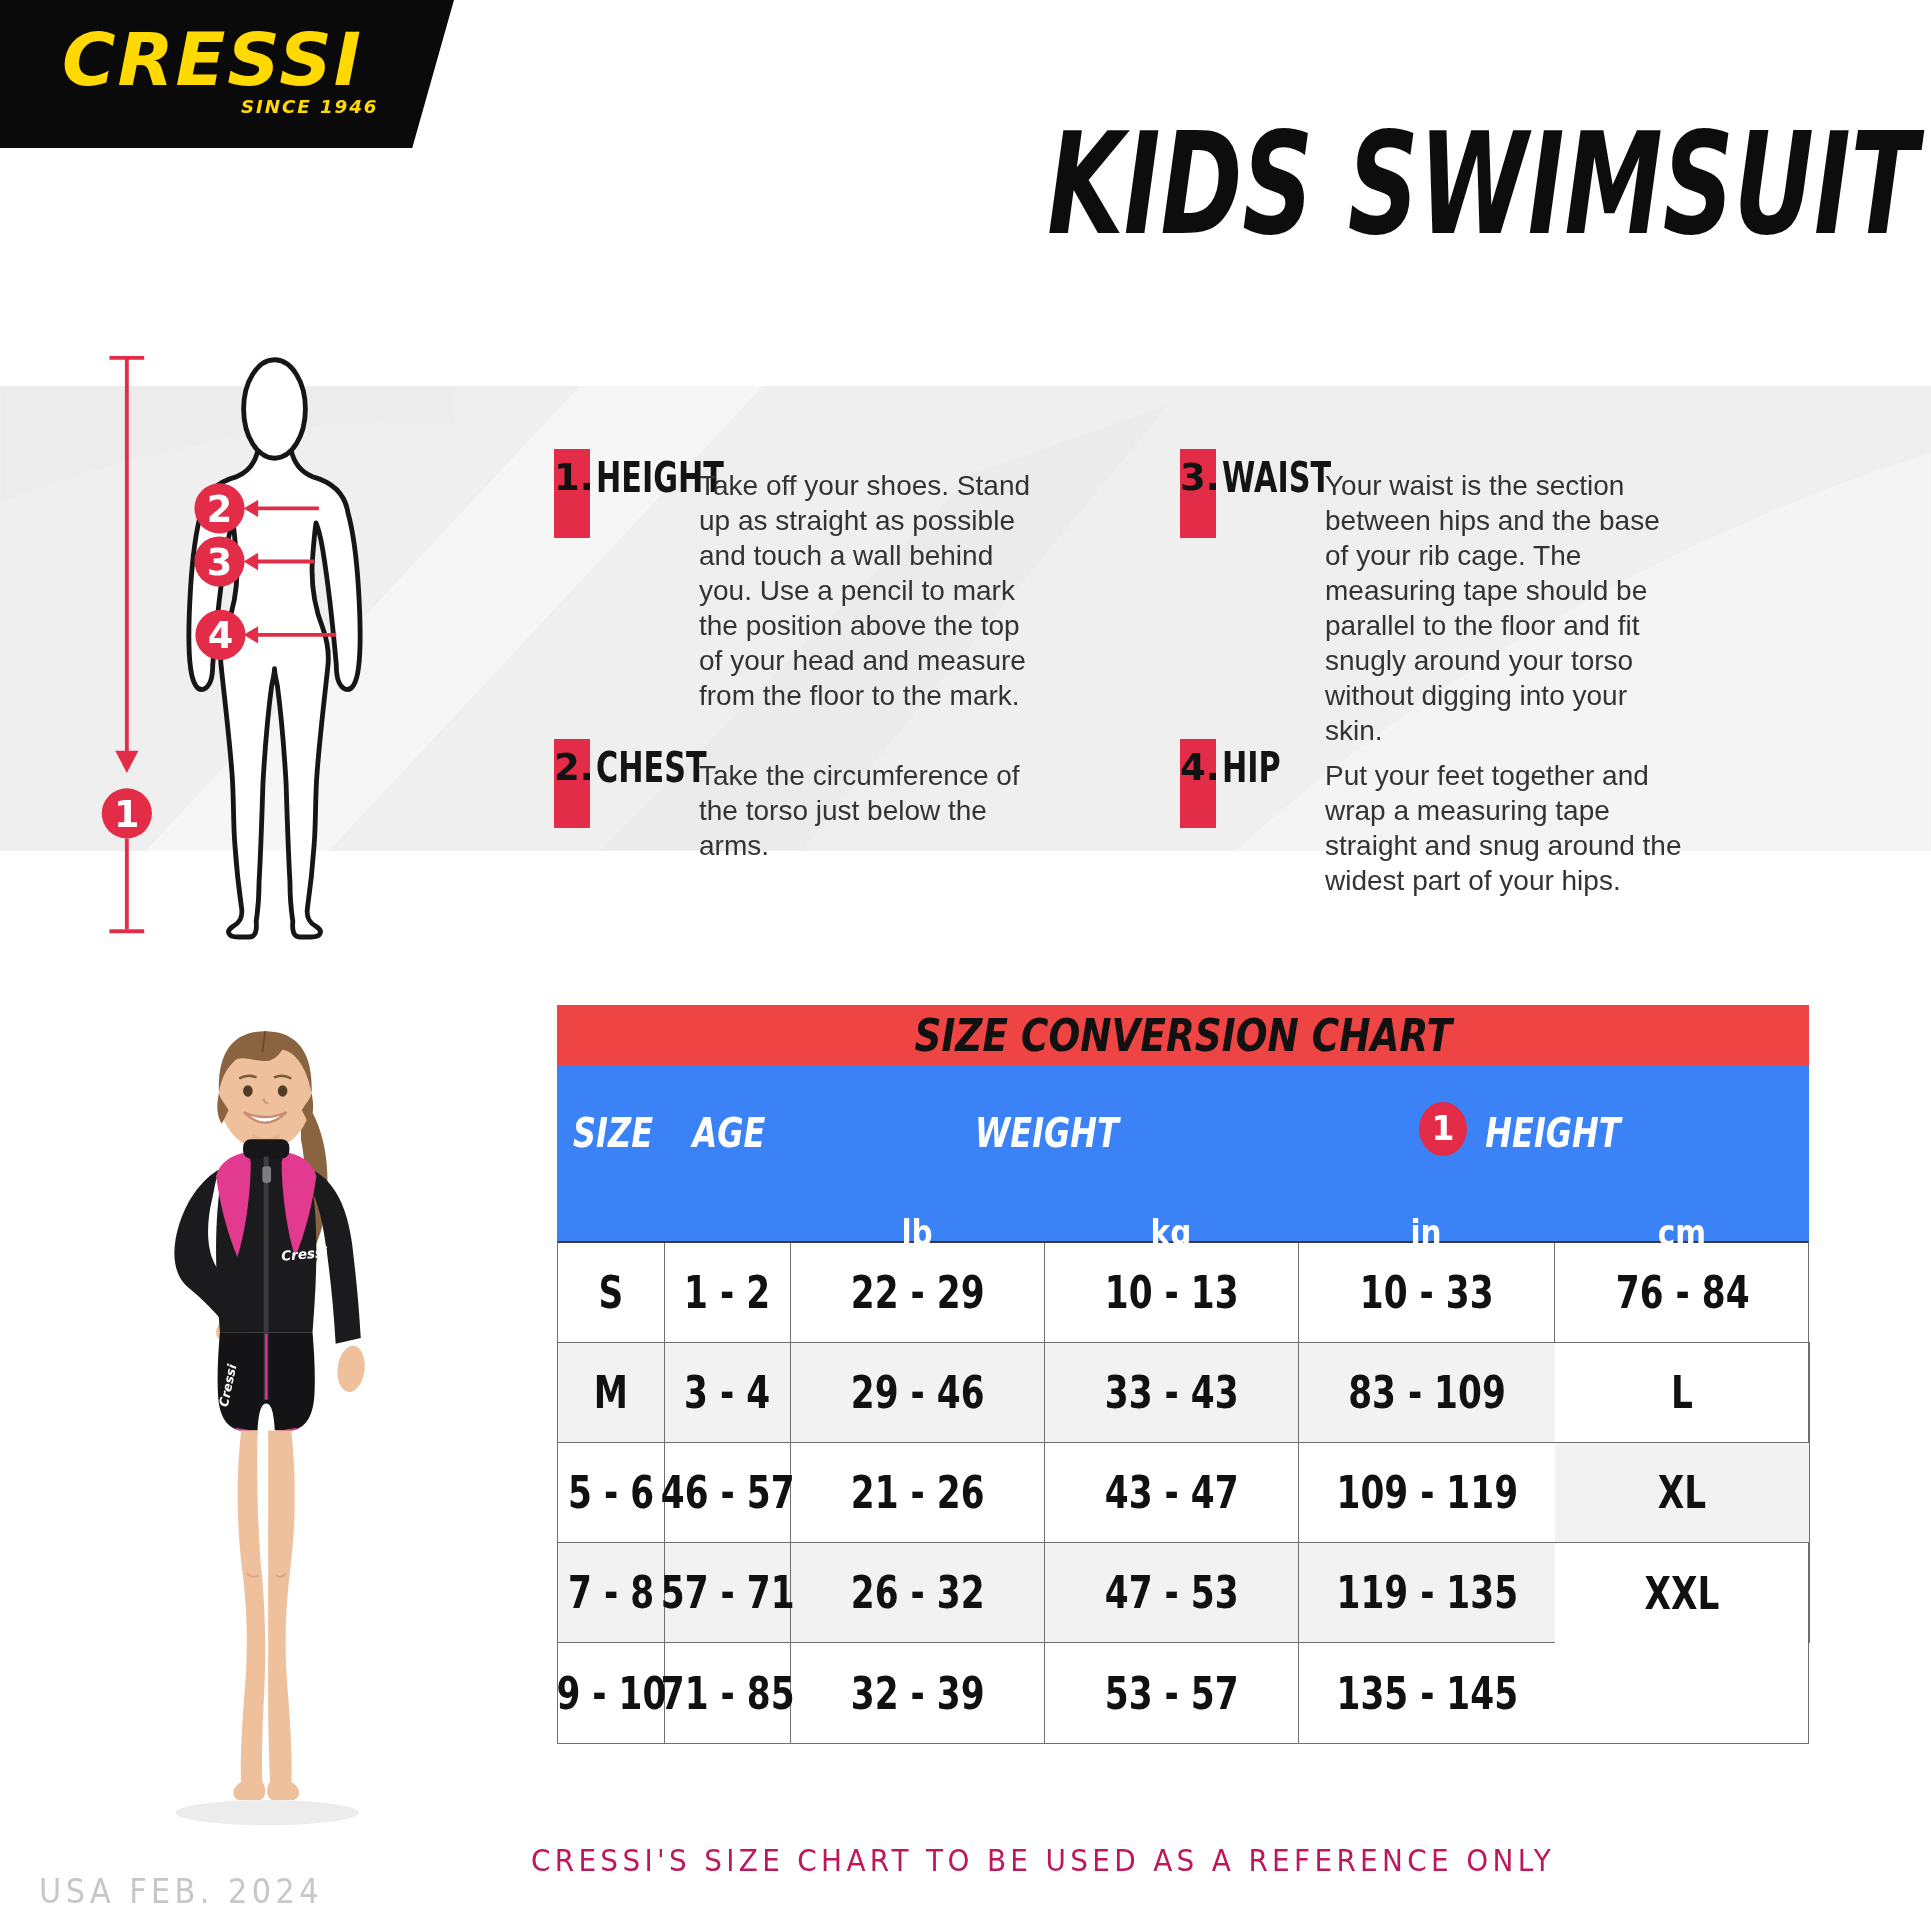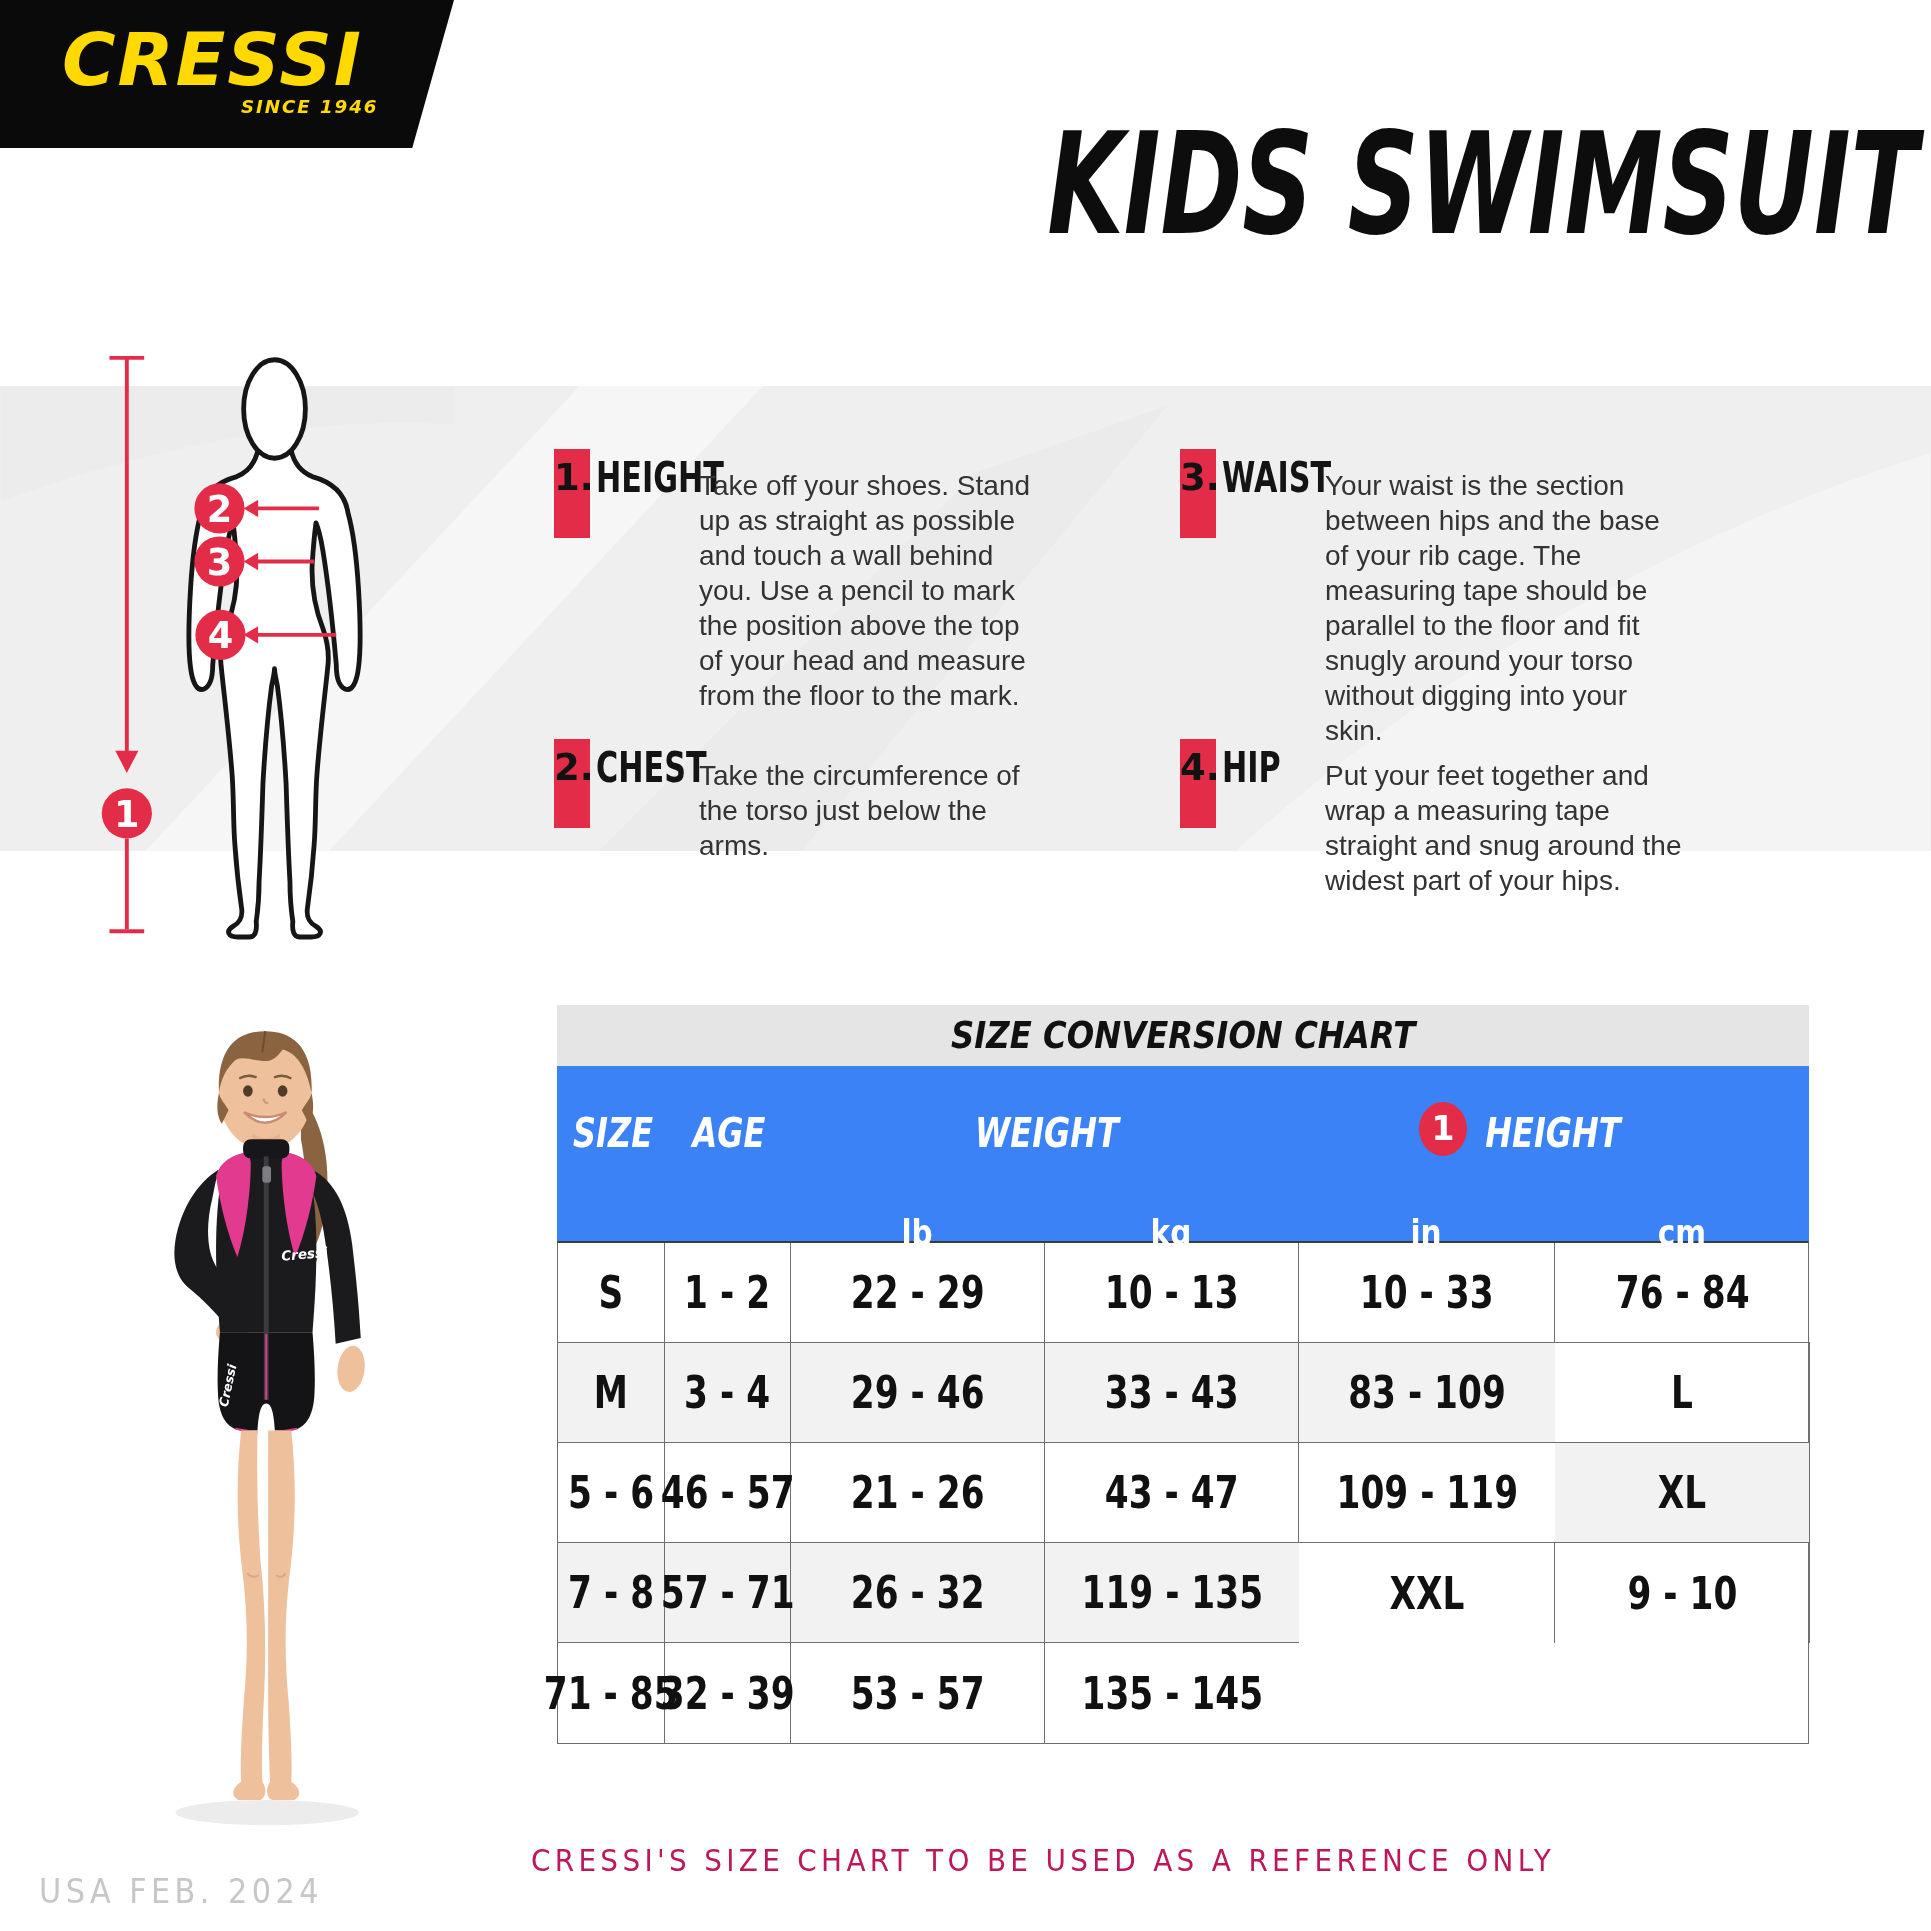--- a/index.html
+++ b/index.html
@@ -34,22 +34,22 @@
   .gnum{position:absolute;left:0;top:0;width:36px;height:89px;background:#e22c48;
         color:#121212;font-family:"DejaVu Sans",sans-serif;font-weight:800;font-size:37px;
         text-align:center;line-height:58px;}
   .glabel{position:absolute;left:42px;top:3.9px;font-family:"DejaVu Sans",sans-serif;font-weight:900;
           font-size:42px;color:#141414;transform:scaleX(0.72);transform-origin:left center;white-space:nowrap;}
   .gtext{position:absolute;left:145px;top:9.7px;font-size:28px;line-height:35px;color:#333;margin-top:9px;}
   .gtext.narrow{width:344px;} .gtext.wide{width:365px;}
 
   
   .size-table{position:absolute;left:557px;top:1005px;width:1252px;}
-  .st-caption{height:61px;background:#e5e5e5;text-align:center;line-height:61px;
-              font-family:"DejaVu Sans",sans-serif;font-style:italic;font-weight:700;font-size:38px;color:#111;}
+  .st-caption{height:61px;background:#ef4444;text-align:center;line-height:61px;
+              font-family:"DejaVu Sans",sans-serif;font-style:italic;font-weight:700;font-size:44px;color:#111;}
   .st-head{position:relative;height:175px;background:#3b82f6;}
   .sth{position:absolute;top:44px;color:#fff;font-family:"DejaVu Sans",sans-serif;font-style:italic;
        font-weight:800;font-size:41px;line-height:46px;transform:translateX(-50%) scaleX(0.78);white-space:nowrap;}
   .stu{position:absolute;top:147px;color:#fff;font-family:"DejaVu Sans",sans-serif;
        font-weight:700;font-size:36px;line-height:39px;transform:translateX(-50%) scaleX(0.82);white-space:nowrap;}
   .hd-circle{position:absolute;left:862px;top:36px;width:48px;height:54px;border-radius:50%;
              background:#e22c48;color:#fff;text-align:center;line-height:54px;
              font-family:"DejaVu Sans",sans-serif;font-weight:800;font-size:33px;}
   .st-grid{display:grid;grid-template-columns:107px 126px 254px 254px 256px 255px;
            grid-auto-rows:100px;border:1.9px solid #6f6f6f;border-top:2.9px solid #3c3c3c;box-sizing:border-box;
@@ -307,20 +307,23 @@
         </div>
       <div class="st-cell alt">
           <span class="cond">7 - 8</span>
         </div>
       <div class="st-cell alt">
           <span class="cond">57 - 71</span>
         </div>
       <div class="st-cell alt">
           <span class="cond">26 - 32</span>
         </div>
+      <div class="st-cell alt">
+          <span class="cond">47 - 53</span>
+        </div>
       <div class="st-cell alt lastcol">
           <span class="cond">119 - 135</span>
         </div>
 
       <div class="st-cell lastrow">
           <span class="cond">XXL</span>
         </div>
       <div class="st-cell lastrow">
           <span class="cond">9 - 10</span>
         </div>

